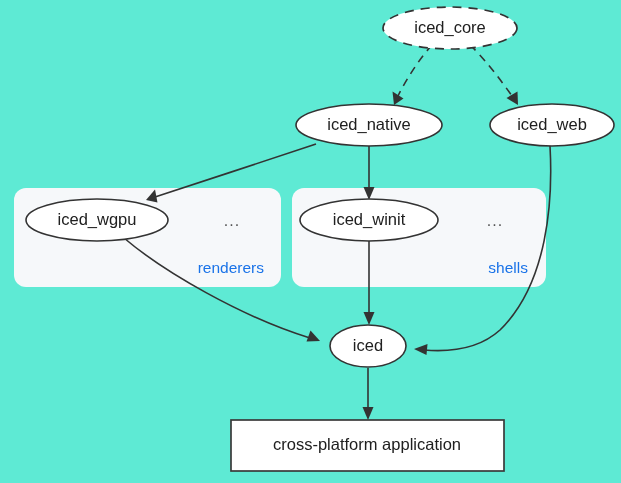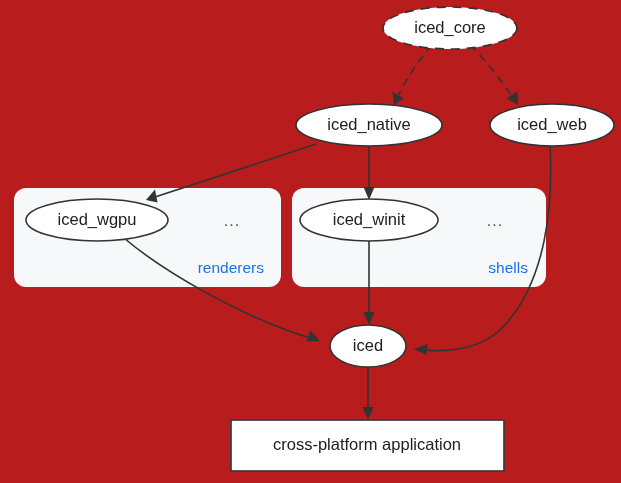--- a/index.html
+++ b/index.html
@@ -7,21 +7,21 @@
     padding: 0;
     background: #ffffff;
   }
   body {
     font-family: "Liberation Sans", sans-serif;
   }
   #diagram-root {
     position: relative;
     width: 621px;
     height: 483px;
-    background: #b91c1c;
+    background: #5eead4;
     overflow: hidden;
   }
   svg#graph {
     display: block;
     width: 621px;
     height: 483px;
   }
   .cluster-bg {
     fill: #f6f8fa;
     stroke: none;

